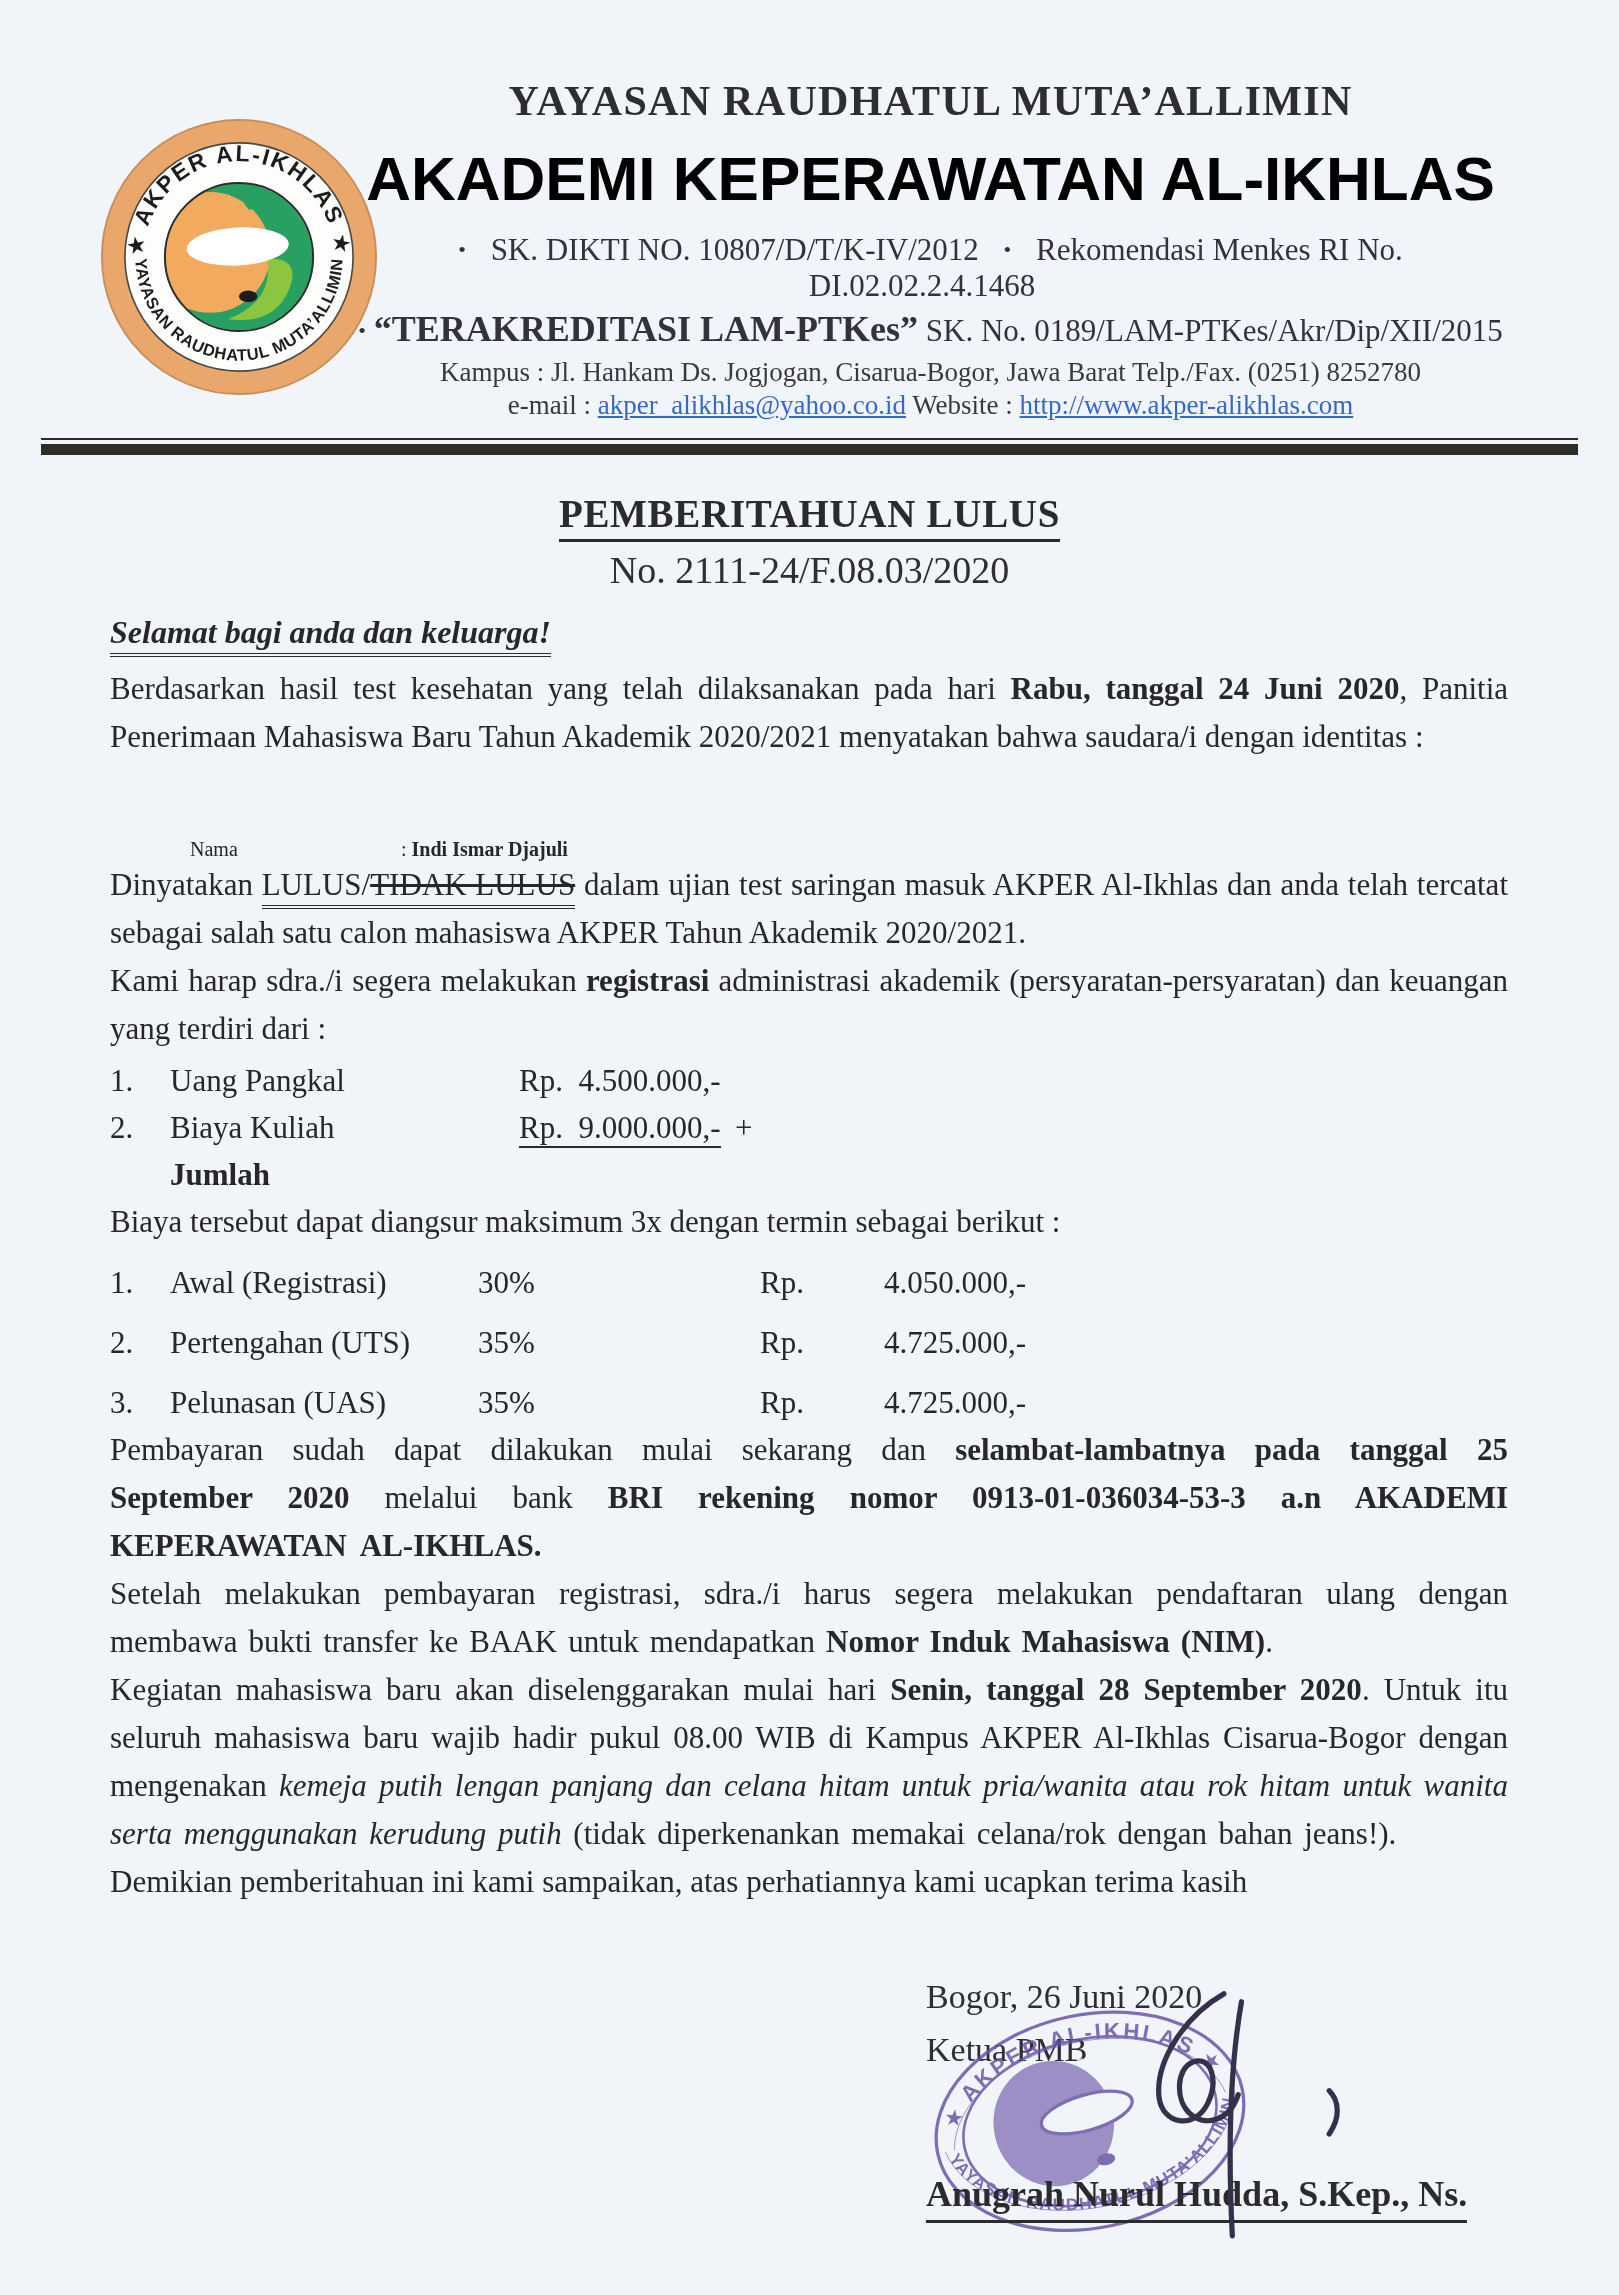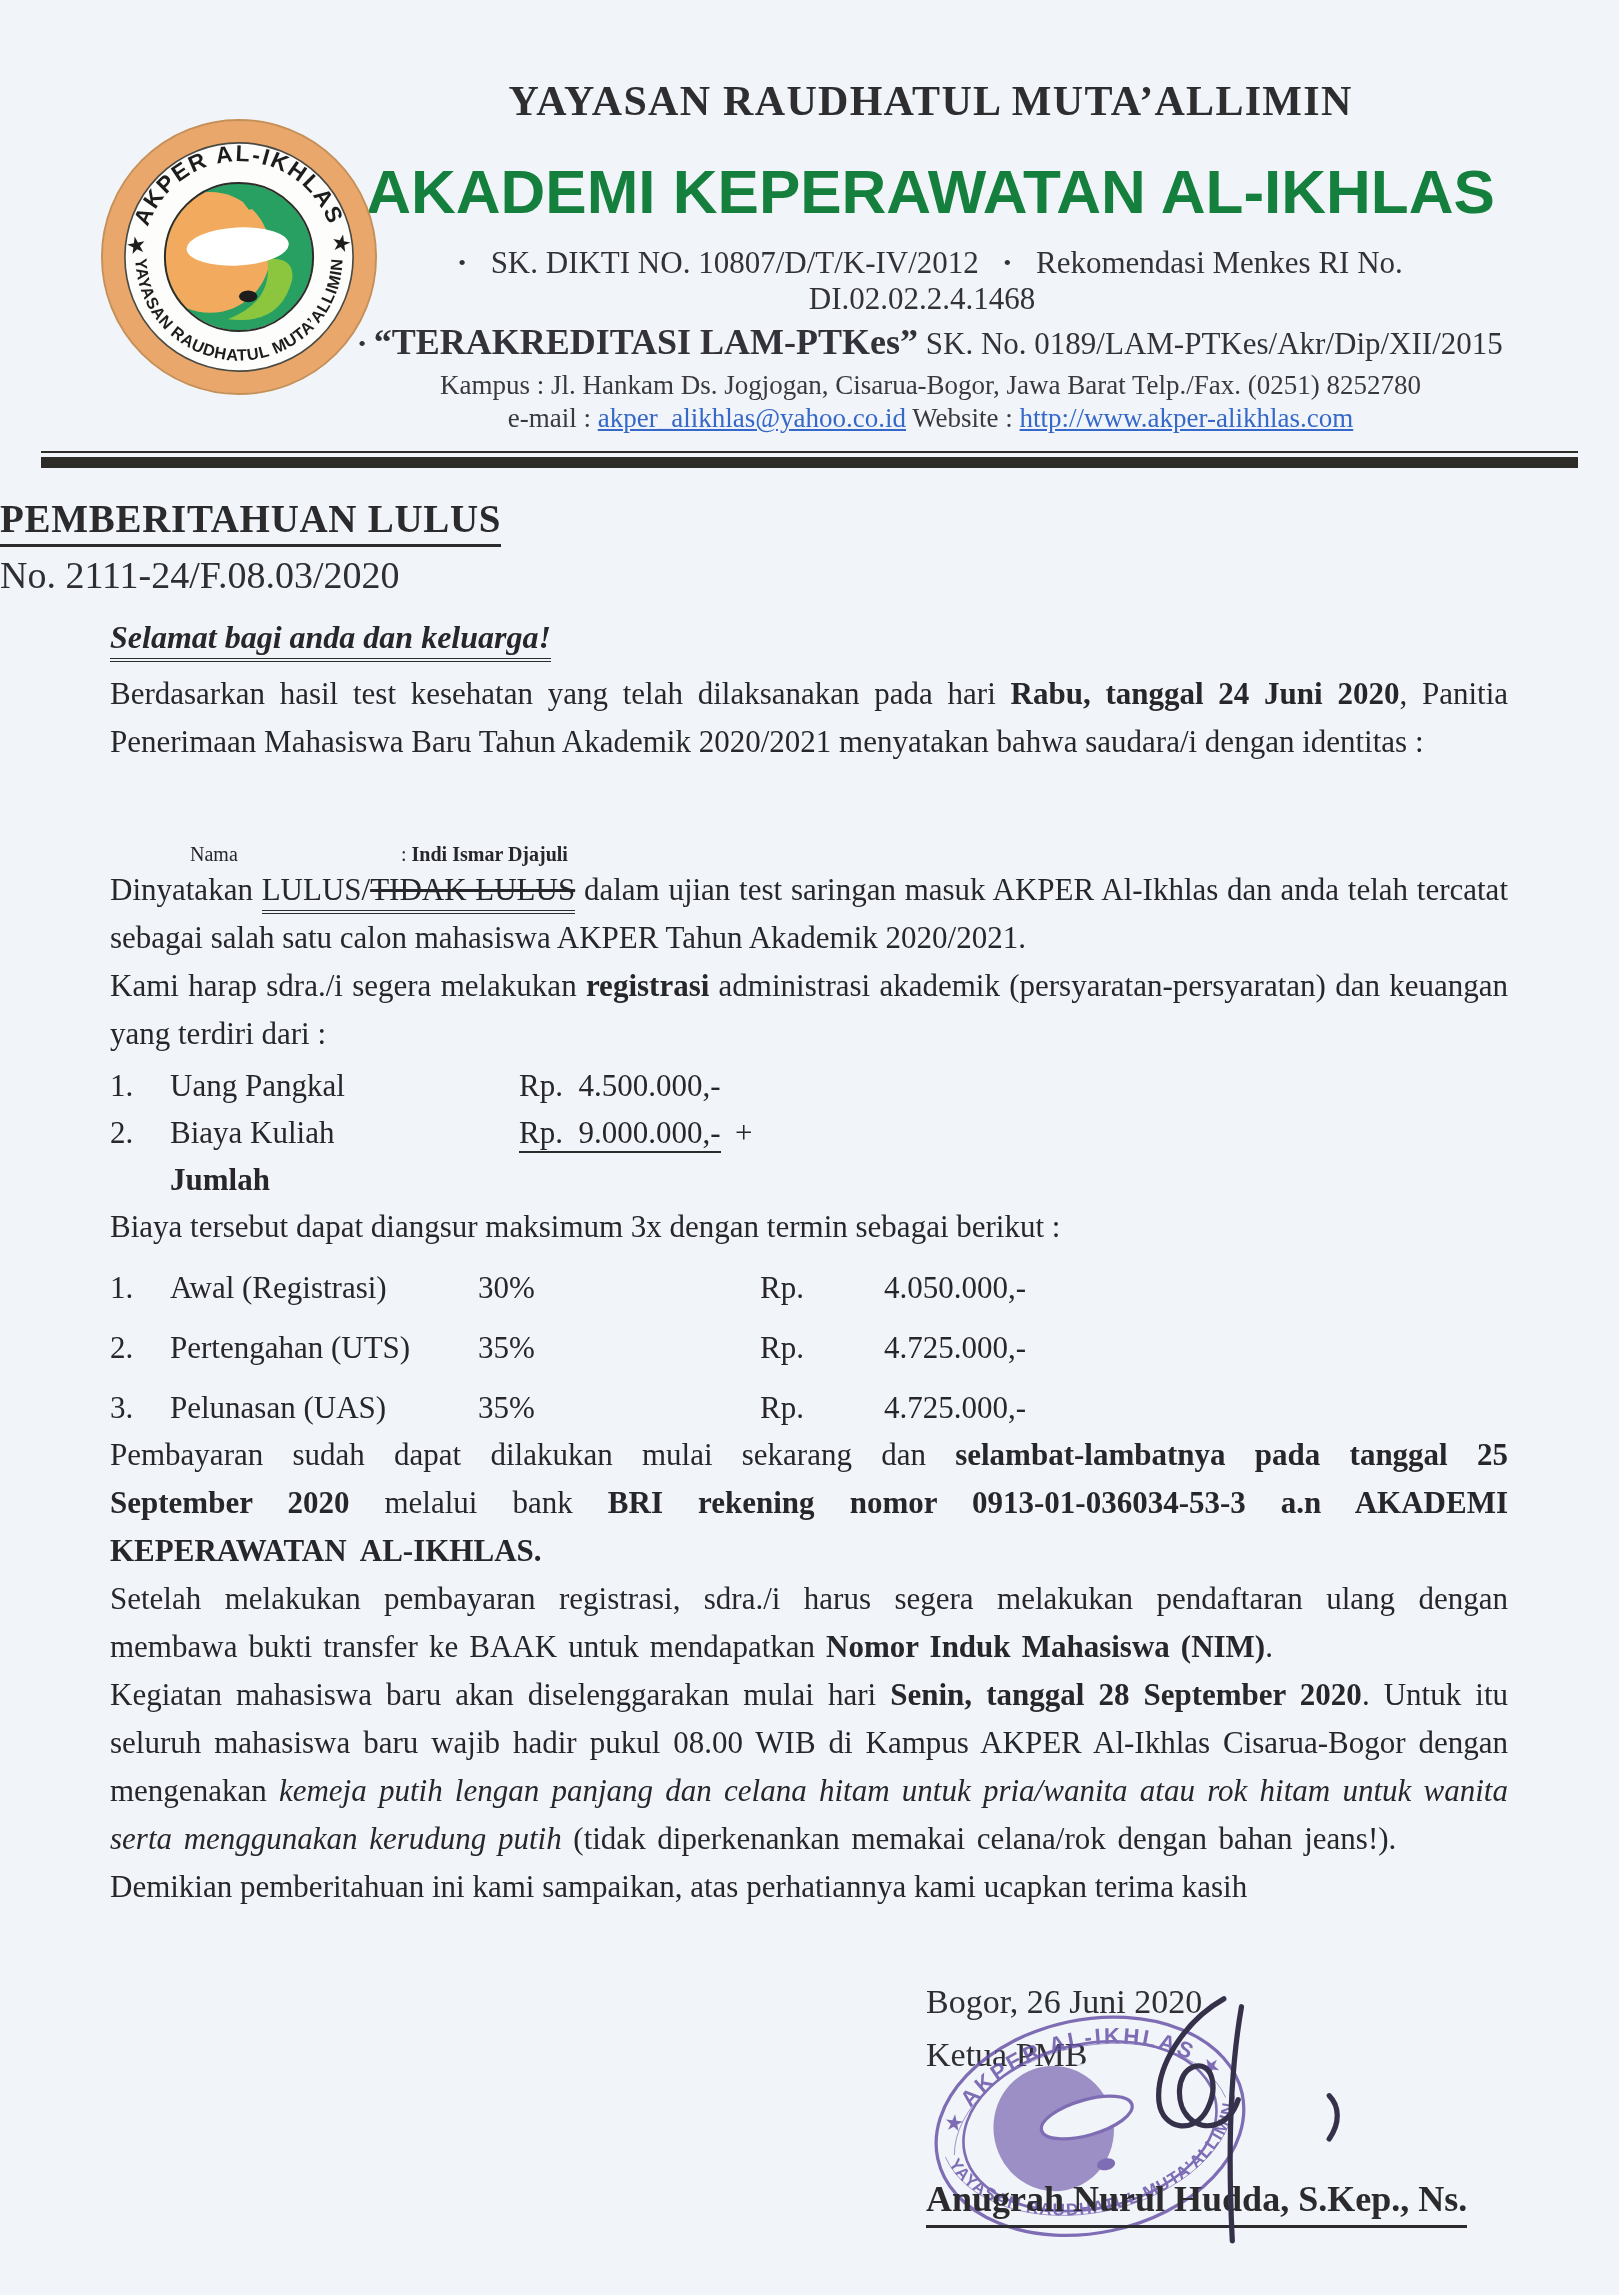--- a/index.html
+++ b/index.html
@@ -9,36 +9,36 @@
     background:#f1f4f8;
     font-family:"Liberation Serif","DejaVu Serif",serif;
     color:#27272b;
     overflow:hidden;
   }
   
   .header{position:relative;padding-top:77px;}
   .logo-wrap{position:absolute;left:100px;top:118px;width:278px;height:278px;}
   .header-text{margin-left:341px;width:1179px;text-align:center;}
   .foundation{font-size:42px;font-weight:bold;letter-spacing:1.3px;color:#2e2d2f;}
-  .academy{margin-top:31px;font-family:"Liberation Sans","DejaVu Sans",sans-serif;
-    font-size:62px;font-weight:bold;letter-spacing:0px;color:#15803d;}
+  .academy{margin-top:18px;font-family:"Liberation Sans","DejaVu Sans",sans-serif;
+    font-size:62px;font-weight:bold;letter-spacing:0px;color:#000000;}
   .cred1{margin-top:18.3px;font-size:31px;color:#33323a;}
   .cred1 .b{margin:0 17px;}
   .cred2{margin-top:3.9px;font-size:31px;color:#33323a;}
   .cred2 .quoted{font-weight:bold;font-size:36px;}
   .campus{margin-top:6.6px;font-size:27px;color:#3a3940;}
   .email{margin-top:2.6px;font-size:27px;color:#3a3940;}
   .email a{color:#3568c8;text-decoration:underline;cursor:pointer;}
   .bullet{display:inline-block;transform:translateY(-2.6px);font-size:22px;}
   
   .sep{margin:17px 41px 0 41px;}
   .sep .thin{height:0;border-top:2.6px solid #2d2c27;}
   .sep .thick{margin-top:3.9px;height:11px;background:#2d2c27;}
   
-  .title-block{margin-top:28px;text-align:left;}
+  .title-block{margin-top:36px;text-align:center;}
   .letter-title{display:inline-block;font-size:39px;font-weight:bold;letter-spacing:0.7px;
     border-bottom:3.9px solid #2b2b2e;padding-bottom:2.6px;color:#2b2b2e;}
   .letter-number{margin-top:6.6px;font-size:38px;color:#2e2e33;}
   
   .content{padding:0 111px 0 110px;}
   p.body-p{margin:0;font-size:31px;line-height:48px;text-align:justify;}
   .mt-g{margin-top:22px;}
   .greeting{display:inline-block;font-size:32px;font-weight:bold;font-style:italic;
     border-bottom:4.6px double #2b2b2b;padding-bottom:2px;}
   .bold{font-weight:bold;}

